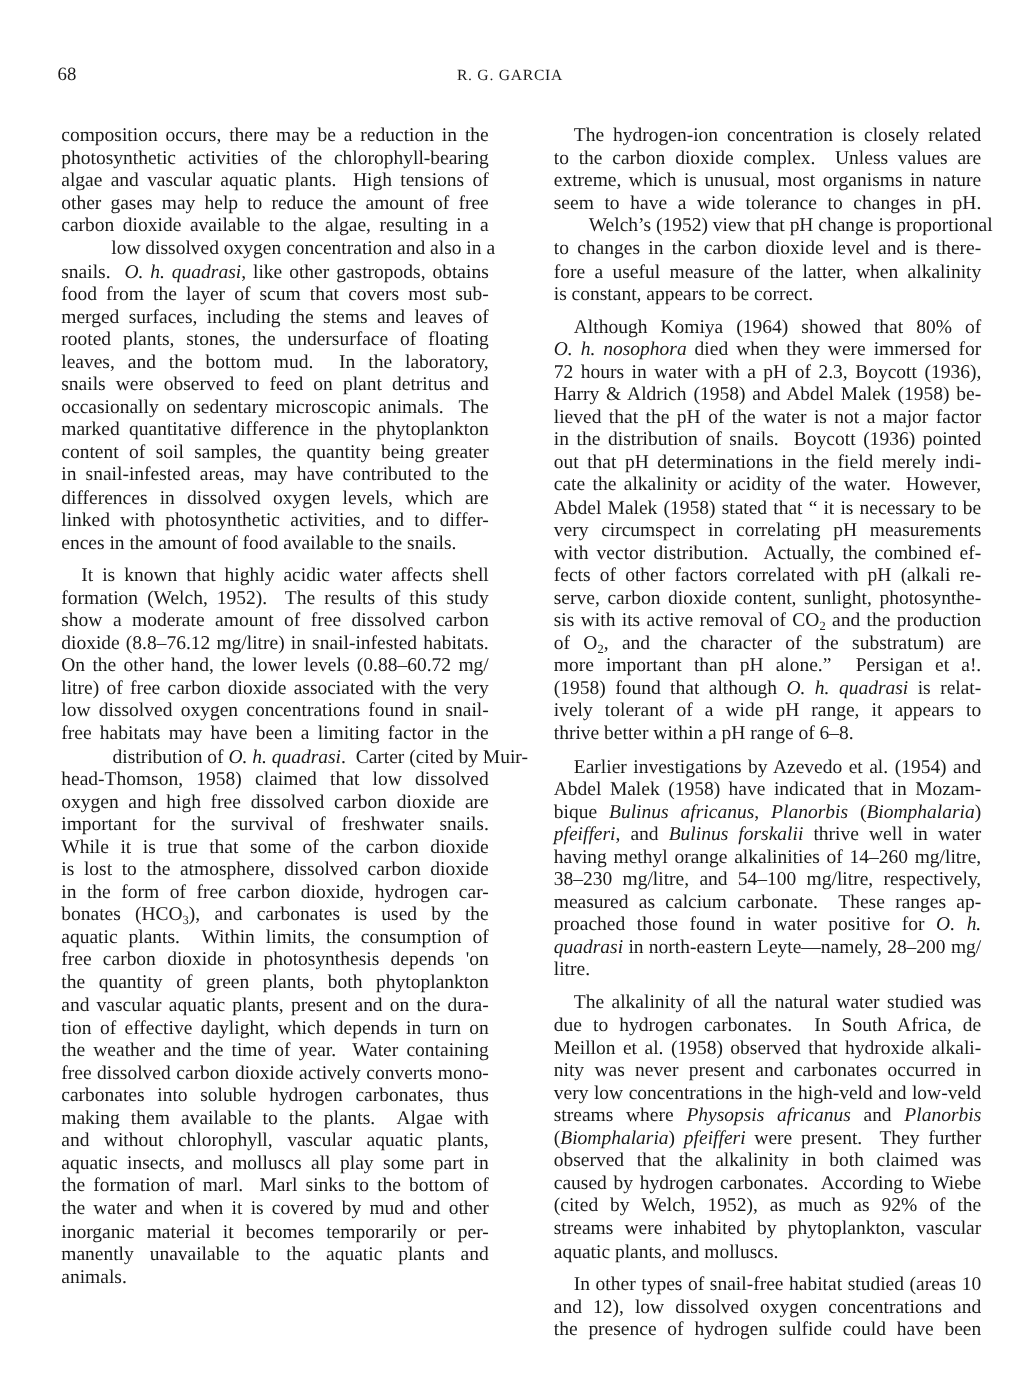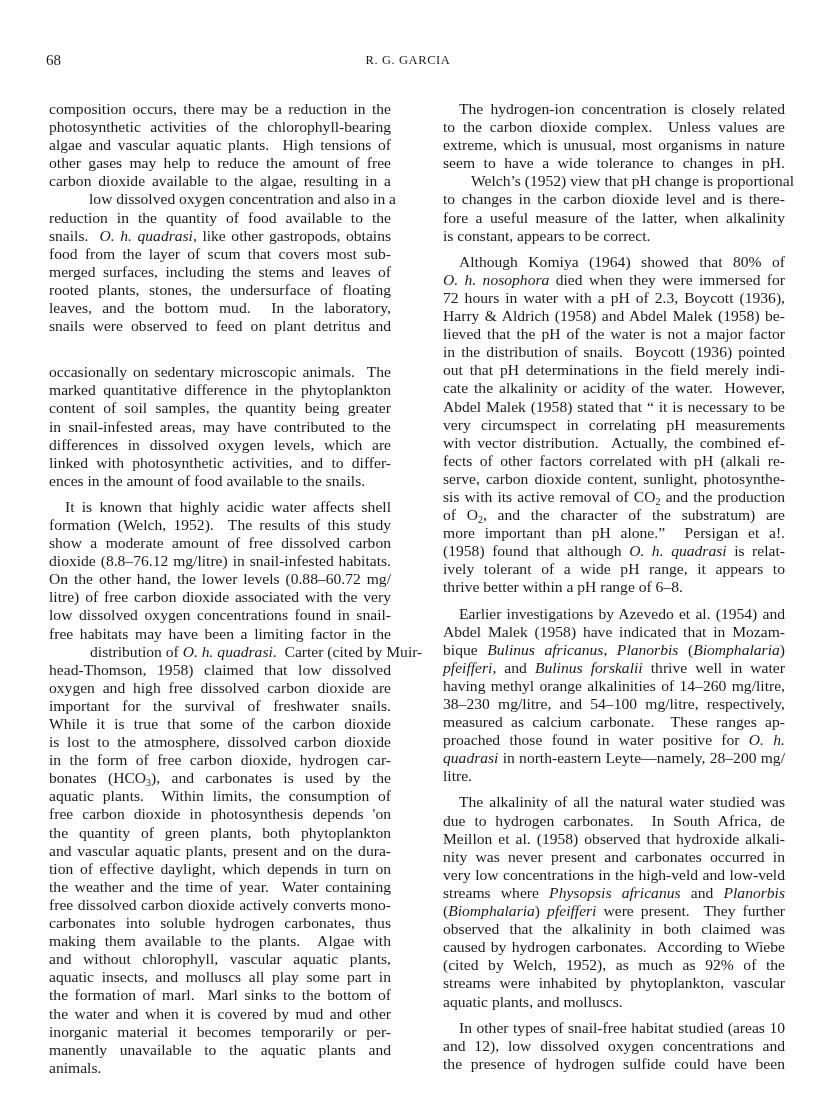--- a/index.html
+++ b/index.html
@@ -31,28 +31,27 @@
   </div>
 
   <div class="col col-left" id="col-0">
       <div class="para">
         <span class="line" style="white-space: nowrap; word-spacing: 0px;"><span>composition occurs, there may be a reduction in the</span></span>
         <span class="line" style="white-space: nowrap; word-spacing: 0px;"><span>photosynthetic activities of the chlorophyll-bearing</span></span>
         <span class="line" style="white-space: nowrap; word-spacing: 0px;"><span>algae and vascular aquatic plants.  High tensions of</span></span>
         <span class="line" style="white-space: nowrap; word-spacing: 0px;"><span>other gases may help to reduce the amount of free</span></span>
         <span class="line" style="white-space: nowrap; word-spacing: 0px;"><span>carbon dioxide available to the algae, resulting in a</span></span>
         <span class="line" style="white-space: nowrap; word-spacing: 0px; margin-left: 40px;"><span>low dissolved oxygen concentration and also in a</span></span>
-        <span class="line" style="white-space: nowrap; word-spacing: 0px;"><span>reduction in the quantity of food available to the</span></span>
         <span class="line" style="white-space: nowrap; word-spacing: 0px;"><span>snails.  </span><i>O. h. quadrasi</i><span>, like other gastropods, obtains</span></span>
         <span class="line" style="white-space: nowrap; word-spacing: 0px;"><span>food from the layer of scum that covers most sub-</span></span>
         <span class="line" style="white-space: nowrap; word-spacing: 0px;"><span>merged surfaces, including the stems and leaves of</span></span>
         <span class="line" style="white-space: nowrap; word-spacing: 0px;"><span>rooted plants, stones, the undersurface of floating</span></span>
         <span class="line" style="white-space: nowrap; word-spacing: 0px;"><span>leaves, and the bottom mud.  In the laboratory,</span></span>
         <span class="line" style="white-space: nowrap; word-spacing: 0px;"><span>snails were observed to feed on plant detritus and</span></span>
-        <span class="line" style="white-space: nowrap; word-spacing: 0px; margin-top: 28px;"><span>occasionally on sedentary microscopic animals.  The</span></span>
+        <span class="line" style="white-space: nowrap; word-spacing: 0px;"><span>occasionally on sedentary microscopic animals.  The</span></span>
         <span class="line" style="white-space: nowrap; word-spacing: 0px;"><span>marked quantitative difference in the phytoplankton</span></span>
         <span class="line" style="white-space: nowrap; word-spacing: 0px;"><span>content of soil samples, the quantity being greater</span></span>
         <span class="line" style="white-space: nowrap; word-spacing: 0px;"><span>in snail-infested areas, may have contributed to the</span></span>
         <span class="line" style="white-space: nowrap; word-spacing: 0px;"><span>differences in dissolved oxygen levels, which are</span></span>
         <span class="line" style="white-space: nowrap; word-spacing: 0px;"><span>linked with photosynthetic activities, and to differ-</span></span>
         <span class="line last"><span>ences in the amount of food available to the snails.</span></span>
       </div>
       <div class="para">
         <span class="line indent" style="white-space: nowrap; word-spacing: 0px;"><span>It is known that highly acidic water affects shell</span></span>
         <span class="line" style="white-space: nowrap; word-spacing: 0px;"><span>formation (Welch, 1952).  The results of this study</span></span>

